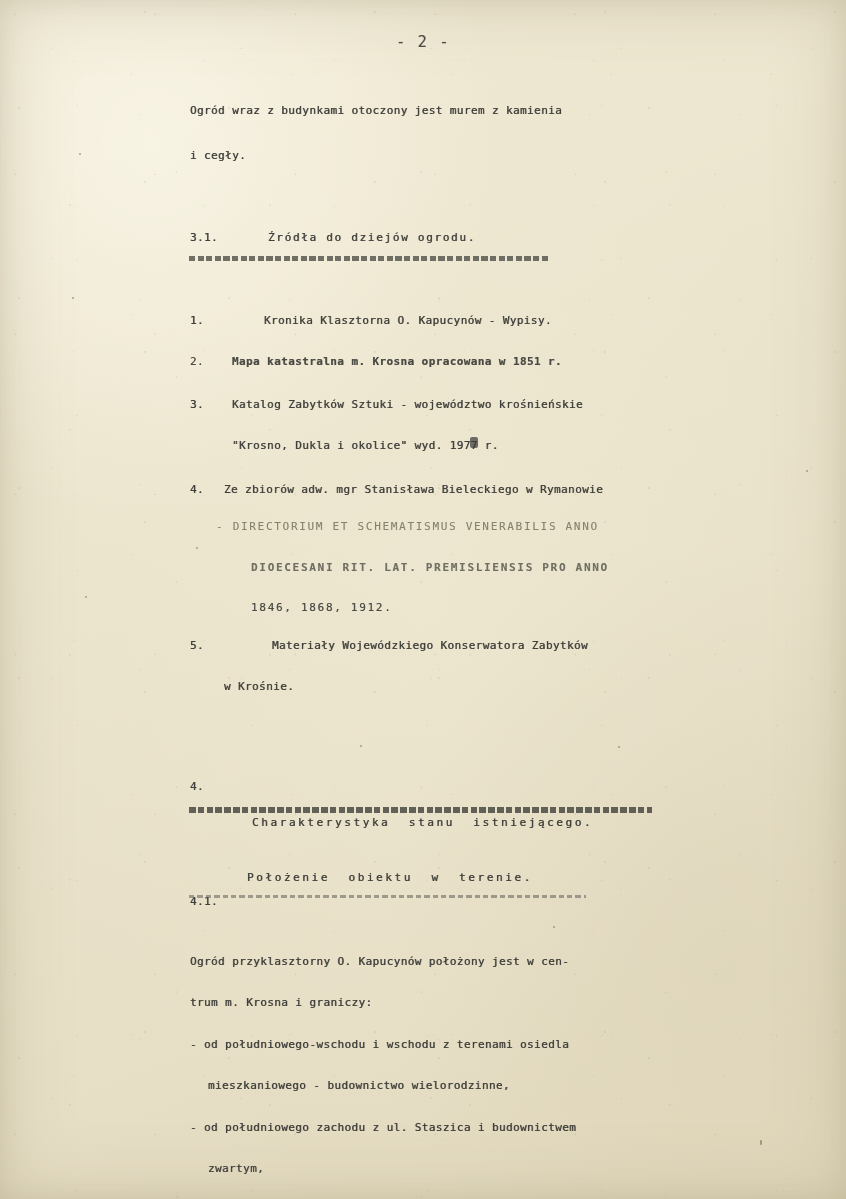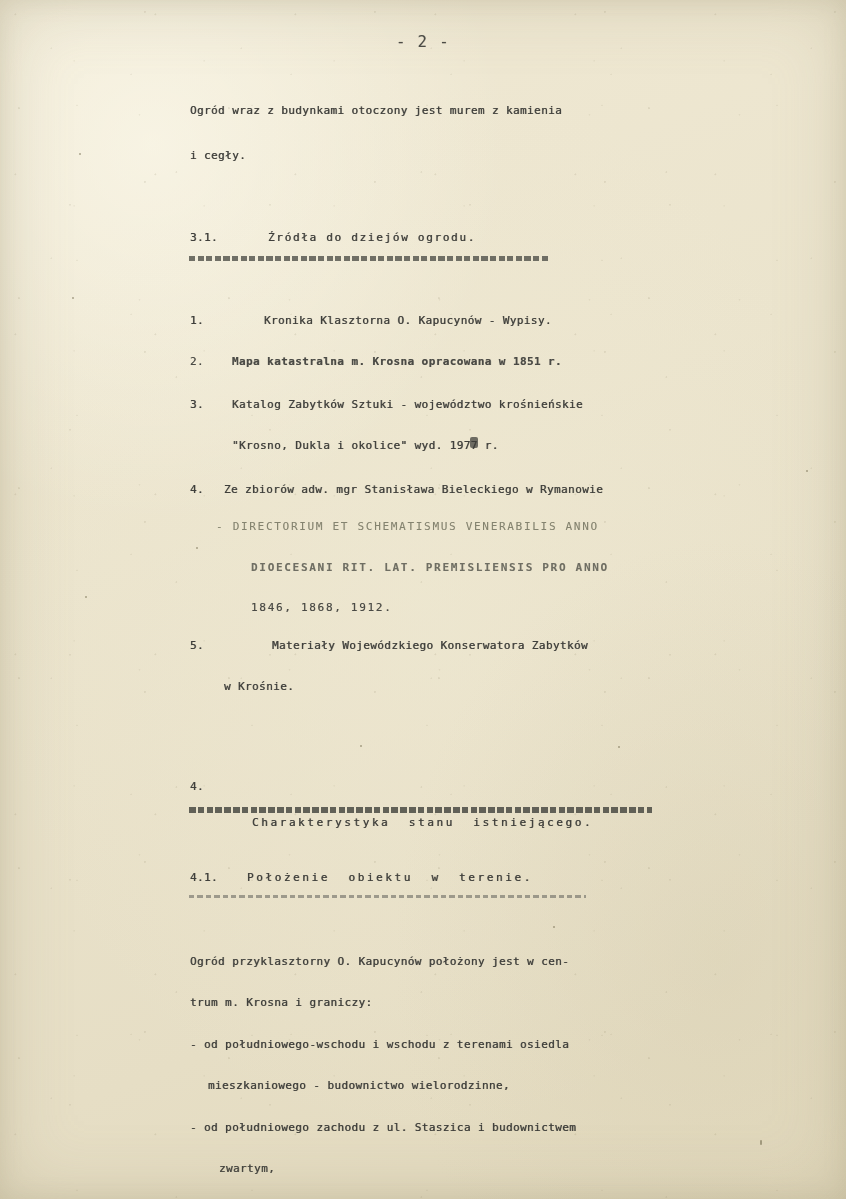--- a/index.html
+++ b/index.html
@@ -167,32 +167,32 @@
   <div class="typed ink-normal spaced-2" style="left:251px; top:602px;">1846, 1868, 1912.</div>
 
   <div class="typed ink-strong" style="left:190px; top:640px;">5.</div>
   <div class="typed ink-strong" style="left:224px; top:640px;margin-left:48px;">Materiały Wojewódzkiego Konserwatora Zabytków</div>
   <div class="typed ink-strong" style="left:224px; top:681px;">w Krośnie.</div>
 
   <div class="typed ink-strong" style="left:190px; top:781px;">4.</div>
   <div class="typed ink-strong spaced" style="left:252px; top:781px;margin-top:36px;">Charakterystyka  stanu  istniejącego.</div>
   <div class="rule thick" style="left:189px; top:807px; width:463px;"></div>
 
-  <div class="typed ink-strong" style="left:190px; top:872px;">4.1.</div>
+  <div class="typed ink-strong" style="left:190px; top:896px;">4.1.</div>
   <div class="typed ink-strong spaced" style="left:247px; top:872px;">Położenie  obiektu  w  terenie.</div>
   <div class="rule thin" style="left:189px; top:895px; width:397px;"></div>
 
   <div class="typed ink-strong" style="left:190px; top:956px;">Ogród przyklasztorny O. Kapucynów położony jest w cen-</div>
   <div class="typed ink-strong" style="left:190px; top:997px;">trum m. Krosna i graniczy:</div>
 
   <div class="typed ink-strong" style="left:190px; top:1039px;">- od południowego-wschodu i wschodu z terenami osiedla</div>
   <div class="typed ink-strong" style="left:208px; top:1080px;">mieszkaniowego - budownictwo wielorodzinne,</div>
 
   <div class="typed ink-strong" style="left:190px; top:1122px;">- od południowego zachodu z ul. Staszica i budownictwem</div>
-  <div class="typed ink-strong" style="left:219px; top:1163px;text-align:right;">zwartym,</div>
+  <div class="typed ink-strong" style="left:208px; top:1163px;text-align:right;">zwartym,</div>
 
   <div class="speck" style="left:79px;  top:153px; width:2px; height:2px;"></div>
   <div class="speck" style="left:72px;  top:297px; width:2px; height:2px;"></div>
   <div class="speck" style="left:85px;  top:596px; width:2px; height:2px;"></div>
   <div class="speck" style="left:196px; top:547px; width:2px; height:2px;"></div>
   <div class="speck" style="left:553px; top:926px; width:2px; height:2px;"></div>
   <div class="speck" style="left:760px; top:1140px; width:1.5px; height:5px; border-radius:1px;"></div>
   <div class="speck" style="left:618px; top:746px; width:2px; height:2px;"></div>
   <div class="speck" style="left:360px; top:745px; width:2px; height:2px;"></div>
   <div class="speck" style="left:806px; top:470px; width:2px; height:2px;"></div>

